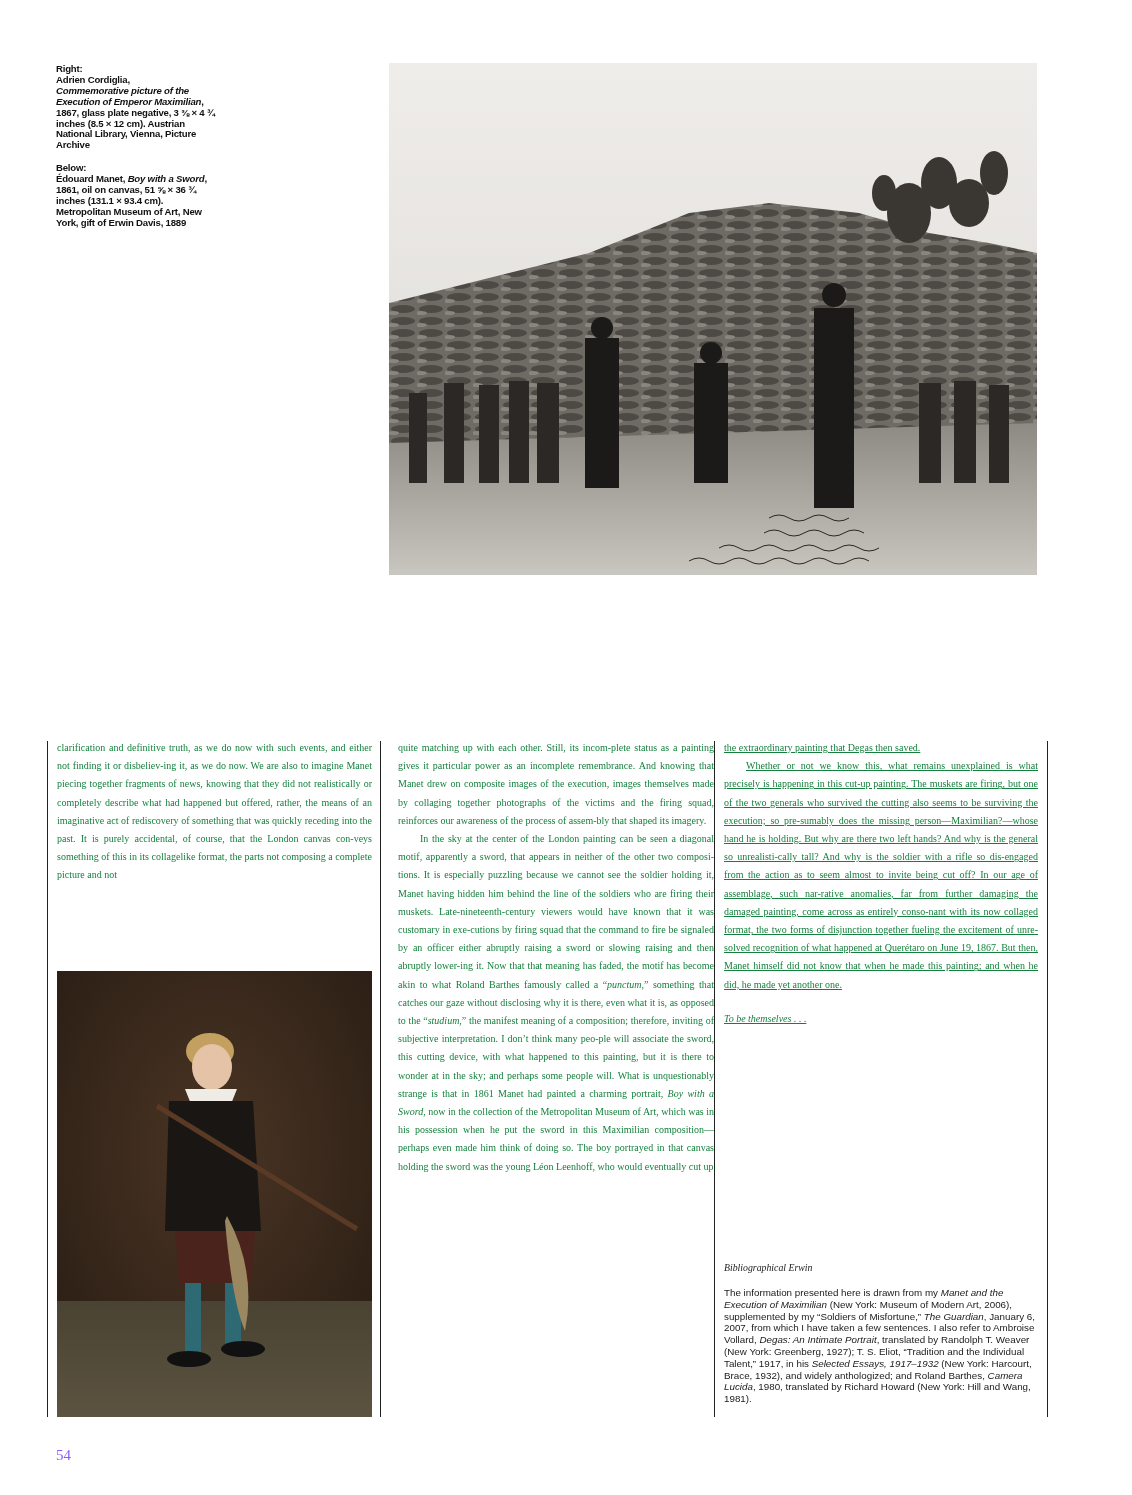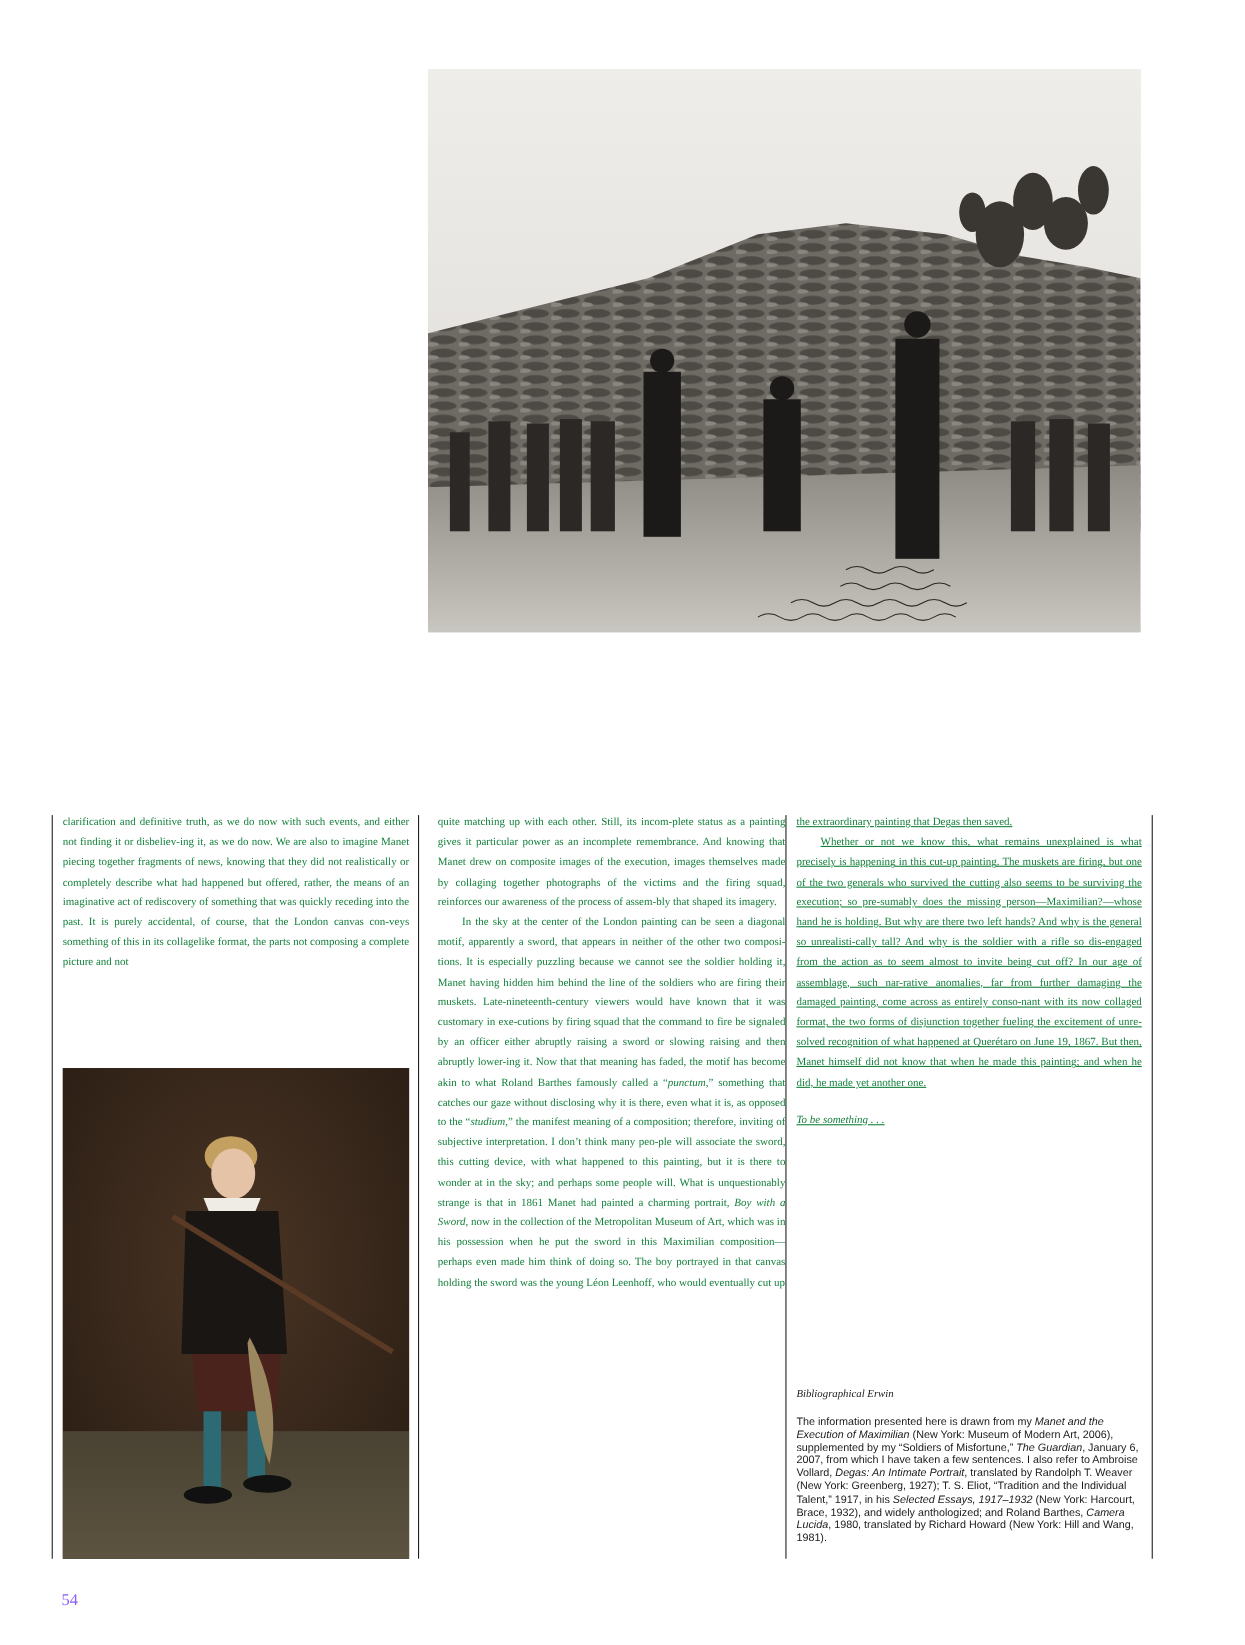--- a/index.html
+++ b/index.html
@@ -56,20 +56,29 @@
 
     .page-number {
       position: absolute; left: 56px; top: 1447px;
       font-family: "Liberation Serif", serif; font-size: 15px; color: #8b5cf6;
     }
   </style>
 </head>
 <body>
 
 <div class="caption-block">
+  <p>
+    <span>Right:</span><br>
+    <span>Adrien Cordiglia,</span><br>
+    <i>Commemorative picture of the Execution of Emperor Maximilian</i><span>, 1867, glass plate negative, 3 ⅜ × 4 ¾ inches (8.5 × 12 cm). Austrian National Library, Vienna, Picture Archive</span>
+  </p>
+  <p>
+    <span>Below:</span><br>
+    <span>Édouard Manet, </span><i>Boy with a Sword</i><span>, 1861, oil on canvas, 51 ⅝ × 36 ¾ inches (131.1 × 93.4 cm). Metropolitan Museum of Art, New York, gift of Erwin Davis, 1889</span>
+  </p>
 </div>
 
 <div class="photo-top" title="Commemorative picture of the Execution of Emperor Maximilian (black and white photograph)">
   <svg viewBox="0 0 648 512" preserveAspectRatio="none">
     <defs>
       <linearGradient id="sky" x1="0" y1="0" x2="0" y2="1">
         <stop offset="0" stop-color="#efedea"></stop>
         <stop offset="1" stop-color="#dcd9d4"></stop>
       </linearGradient>
       <linearGradient id="ground" x1="0" y1="0" x2="0" y2="1">
@@ -169,19 +178,19 @@
 </div>
 
 <div class="col col2">
   <p>quite matching up with each other. Still, its incom-plete status as a painting gives it particular power as an incomplete remembrance. And knowing that Manet drew on composite images of the execution, images themselves made by collaging together photographs of the victims and the firing squad, reinforces our awareness of the process of assem-bly that shaped its imagery.</p>
   <p class="indent"><span>In the sky at the center of the London painting can be seen a diagonal motif, apparently a sword, that appears in neither of the other two composi-tions. It is especially puzzling because we cannot see the soldier holding it, Manet having hidden him behind the line of the soldiers who are firing their muskets. Late-nineteenth-century viewers would have known that it was customary in exe-cutions by firing squad that the command to fire be signaled by an officer either abruptly raising a sword or slowing raising and then abruptly lower-ing it. Now that that meaning has faded, the motif has become akin to what Roland Barthes famously called a “</span><i>punctum</i><span>,” something that catches our gaze without disclosing why it is there, even what it is, as opposed to the “</span><i>studium</i><span>,” the manifest meaning of a composition; therefore, inviting of subjective interpretation. I don’t think many peo-ple will associate the sword, this cutting device, with what happened to this painting, but it is there to wonder at in the sky; and perhaps some people will. What is unquestionably strange is that in 1861 Manet had painted a charming portrait, </span><i>Boy with a Sword</i><span>, now in the collection of the Metropolitan Museum of Art, which was in his possession when he put the sword in this Maximilian composition—perhaps even made him think of doing so. The boy portrayed in that canvas holding the sword was the young Léon Leenhoff, who would eventually cut up</span></p>
 </div>
 
 <div class="col col3">
   <p>the extraordinary painting that Degas then saved.</p>
   <p class="indent">Whether or not we know this, what remains unexplained is what precisely is happening in this cut-up painting. The muskets are firing, but one of the two generals who survived the cutting also seems to be surviving the execution; so pre-sumably does the missing person—Maximilian?—whose hand he is holding. But why are there two left hands? And why is the general so unrealisti-cally tall? And why is the soldier with a rifle so dis-engaged from the action as to seem almost to invite being cut off? In our age of assemblage, such nar-rative anomalies, far from further damaging the damaged painting, come across as entirely conso-nant with its now collaged format, the two forms of disjunction together fueling the excitement of unre-solved recognition of what happened at Querétaro on June 19, 1867. But then, Manet himself did not know that when he made this painting; and when he did, he made yet another one.</p>
-  <p class="continued">To be something . . .</p>
+  <p class="continued">To be themselves . . .</p>
 </div>
 
 <div class="bib-title">Bibliographical Erwin</div>
 <div class="bib-text"><span>The information presented here is drawn from my </span><i>Manet and the Execution of Maximilian</i><span> (New York: Museum of Modern Art, 2006), supplemented by my “Soldiers of Misfortune,” </span><i>The Guardian</i><span>, January 6, 2007, from which I have taken a few sentences. I also refer to Ambroise Vollard, </span><i>Degas: An Intimate Portrait</i><span>, translated by Randolph T. Weaver (New York: Greenberg, 1927); T. S. Eliot, “Tradition and the Individual Talent,” 1917, in his </span><i>Selected Essays, 1917–1932</i><span> (New York: Harcourt, Brace, 1932), and widely anthologized; and Roland Barthes, </span><i>Camera Lucida</i><span>, 1980, translated by Richard Howard (New York: Hill and Wang, 1981).</span></div>
 
 <div class="page-number">54</div>
 
 </body></html>

